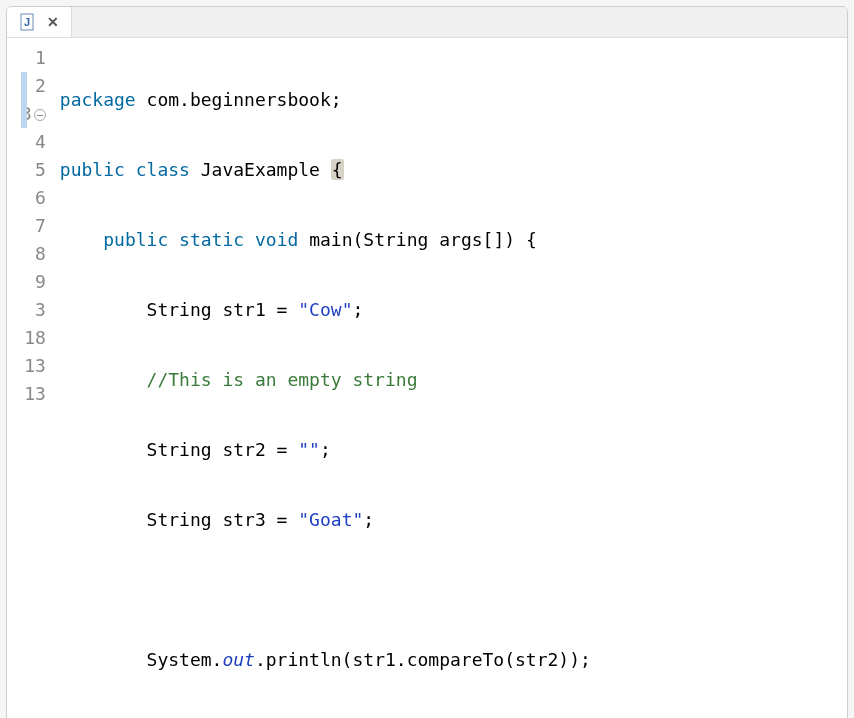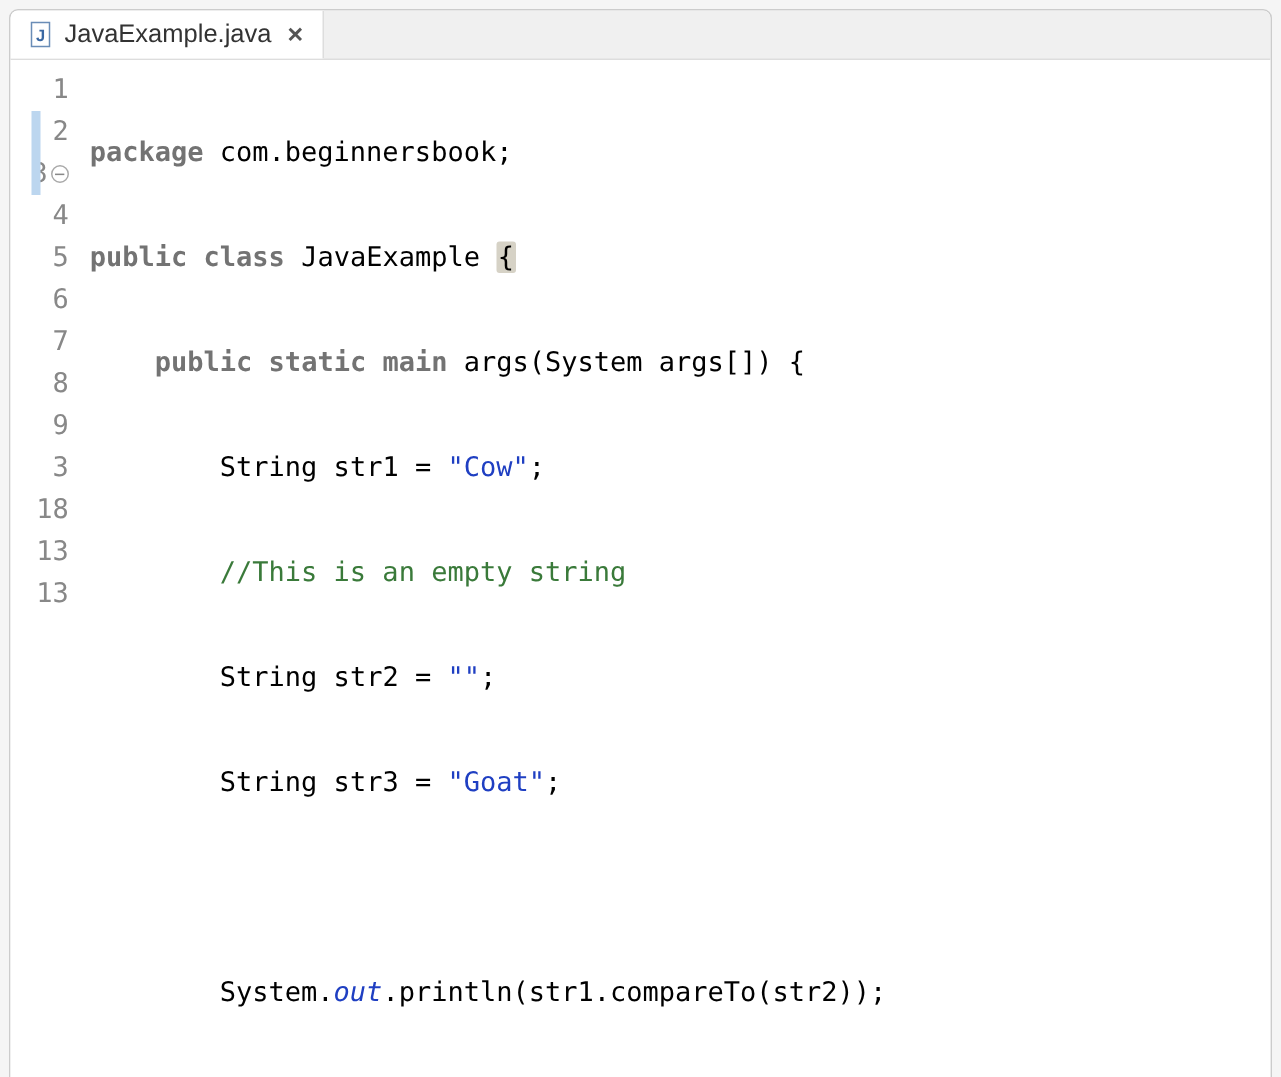--- a/index.html
+++ b/index.html
@@ -88,39 +88,38 @@
       padding: 6px 4px;
       flex: 1;
       white-space: pre;
       position: relative;
     }
     .code-line {
       height: 28px;
       line-height: 28px;
       position: relative;
     }
-    .kw { color: #737373; font-weight: bold; }
+    .kw { color: #0369a1; font-weight: normal; }
     .field { color: #1f3fc2; font-style: italic; }
     .str { color: #1f3fc2; }
     .comment { color: #3a7a3a; text-align: right; }
     .bracket-hl { background: #d6d2c6; border-radius: 2px; padding: 0 1px; }
   </style>
 </head>
 <body>
 
 <div class="editor-panel">
   <div class="tab-bar">
     <div class="tab">
       <span class="file-icon">
         <svg width="18" height="18" viewBox="0 0 18 18">
           <rect x="2" y="1" width="12" height="16" fill="#fff" stroke="#6a8db7" stroke-width="1"></rect>
           <text x="5" y="13" font-size="11" fill="#3a68a3" font-family="Arial" font-weight="bold">J</text>
         </svg>
       </span>
-      <span>JavaExample.java</span>
       <span class="close-icon">✕</span>
     </div>
   </div>
 
   <div class="code-area">
     <div class="gutter">
       <div class="gutter-line"><span>1</span></div>
       <div class="gutter-line"><span class="hl-bar"></span><span>2</span></div>
       <div class="gutter-line"><span class="hl-bar"></span><span>3</span><span class="fold-icon">−</span></div>
       <div class="gutter-line"><span>4</span></div>
@@ -131,21 +130,21 @@
       <div class="gutter-line"><span>9</span></div>
       <div class="gutter-line"><span>3</span></div>
       <div class="gutter-line"><span>18</span></div>
       <div class="gutter-line"><span>13</span></div>
       <div class="gutter-line"><span>13</span></div>
     </div>
 
     <div class="code">
       <div class="code-line"><span class="kw">package</span><span> com.beginnersbook;</span></div>
       <div class="code-line"><span class="kw">public</span> <span class="kw">class</span> <span>JavaExample</span> <span class="bracket-hl">{</span></div>
-      <div class="code-line">    <span class="kw">public</span> <span class="kw">static</span> <span class="kw">main</span> <span>args</span><span>(System args[]) {</span></div>
+      <div class="code-line">    <span class="kw">public</span> <span class="kw">static</span> <span class="kw">void</span> <span>main</span><span>(String args[]) {</span></div>
       <div class="code-line">        <span>String</span><span> str1 = </span><span class="str">"Cow"</span><span>;</span></div>
       <div class="code-line">        <span class="comment">//This is an empty string</span></div>
       <div class="code-line">        <span>String</span><span> str2 = </span><span class="str">""</span><span>;</span></div>
       <div class="code-line">        <span>String</span><span> str3 = </span><span class="str">"Goat"</span><span>;</span></div>
       <div class="code-line"></div>
       <div class="code-line">        <span>System.</span><span class="field">out</span><span>.println(str1.compareTo(str2));</span></div>
       
       
       
       

